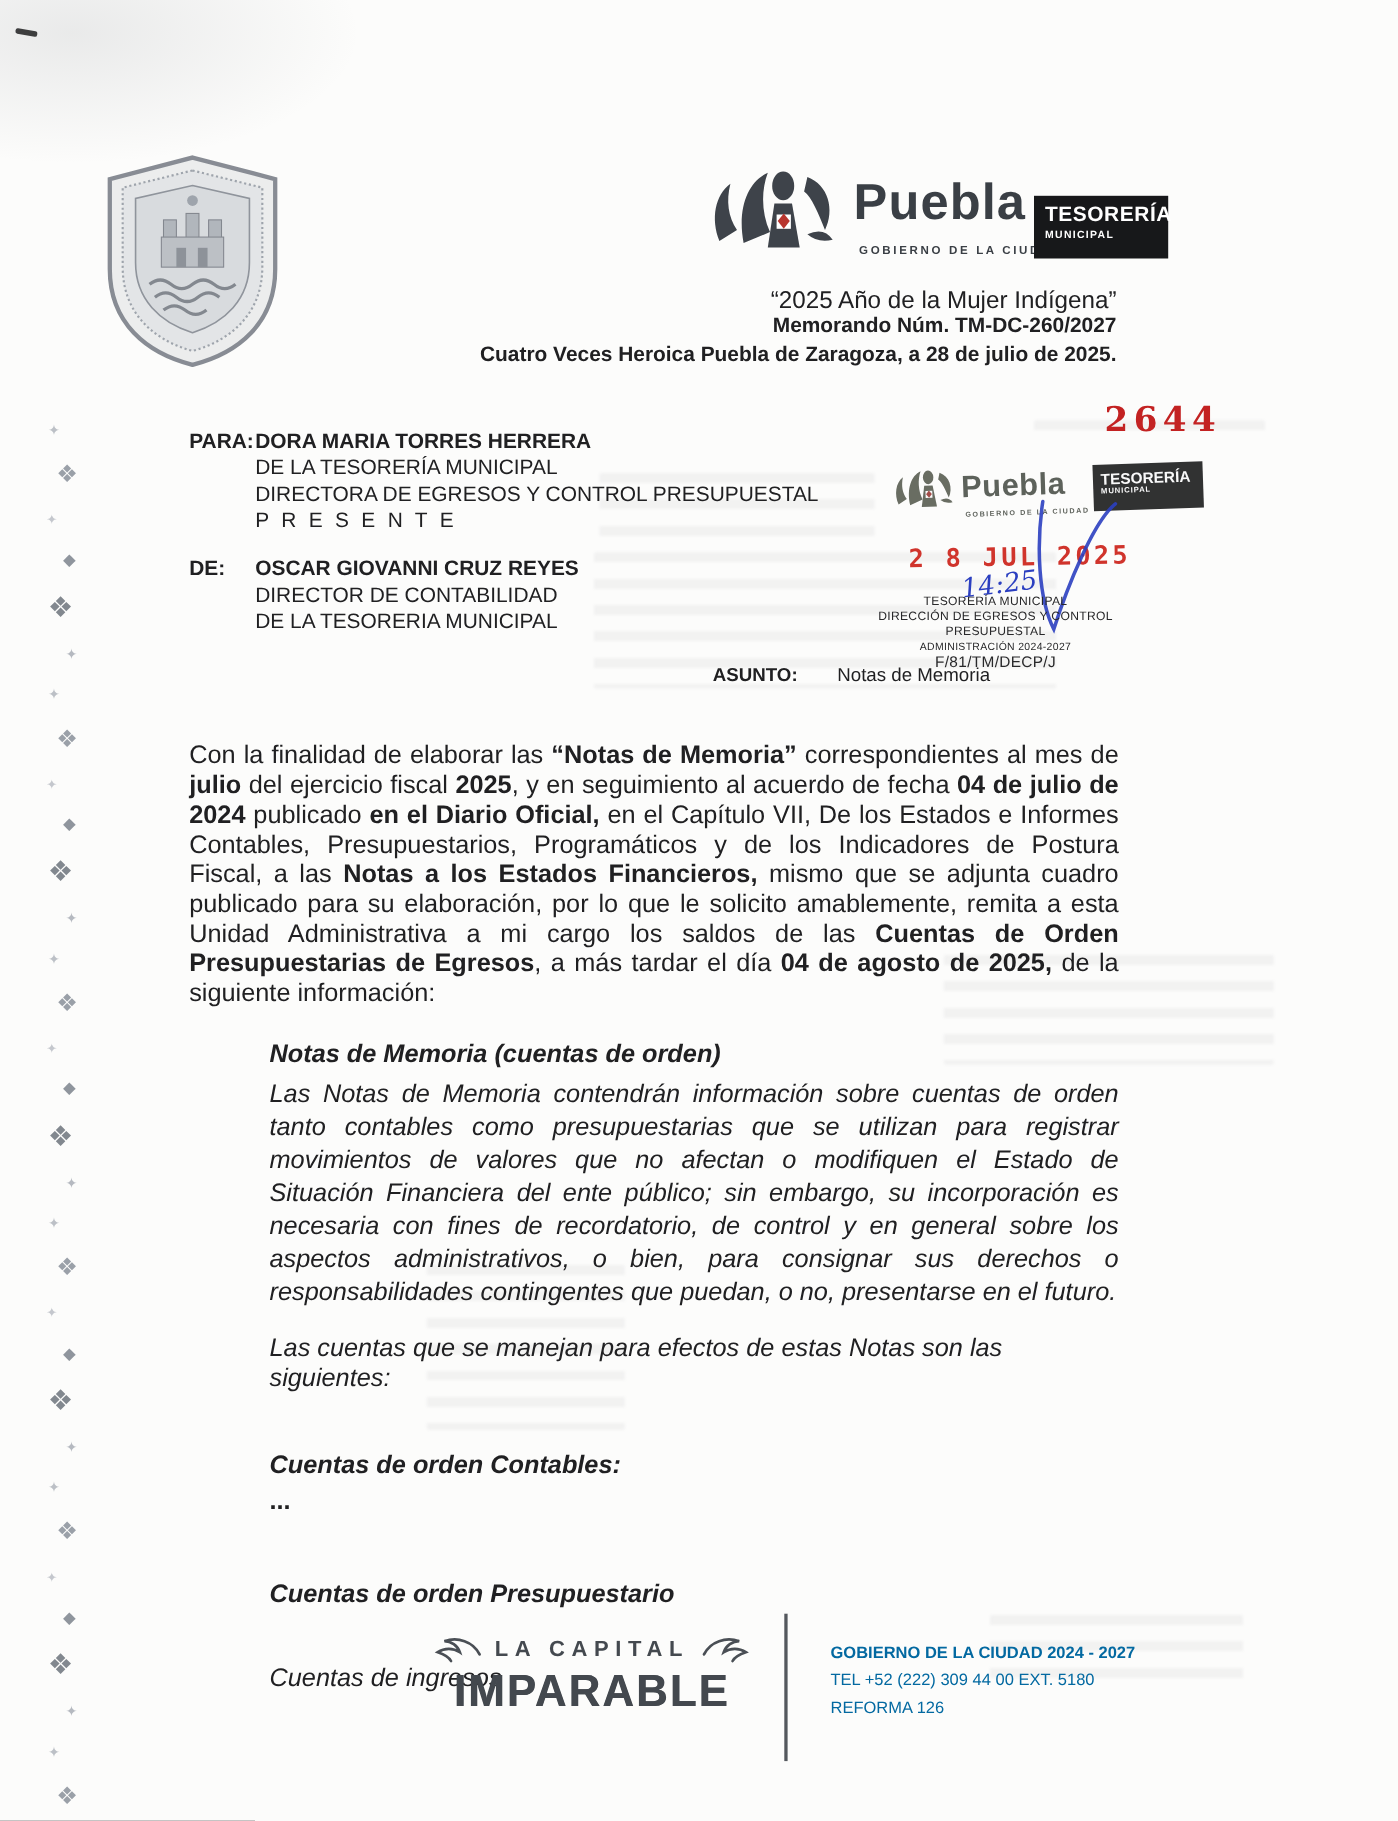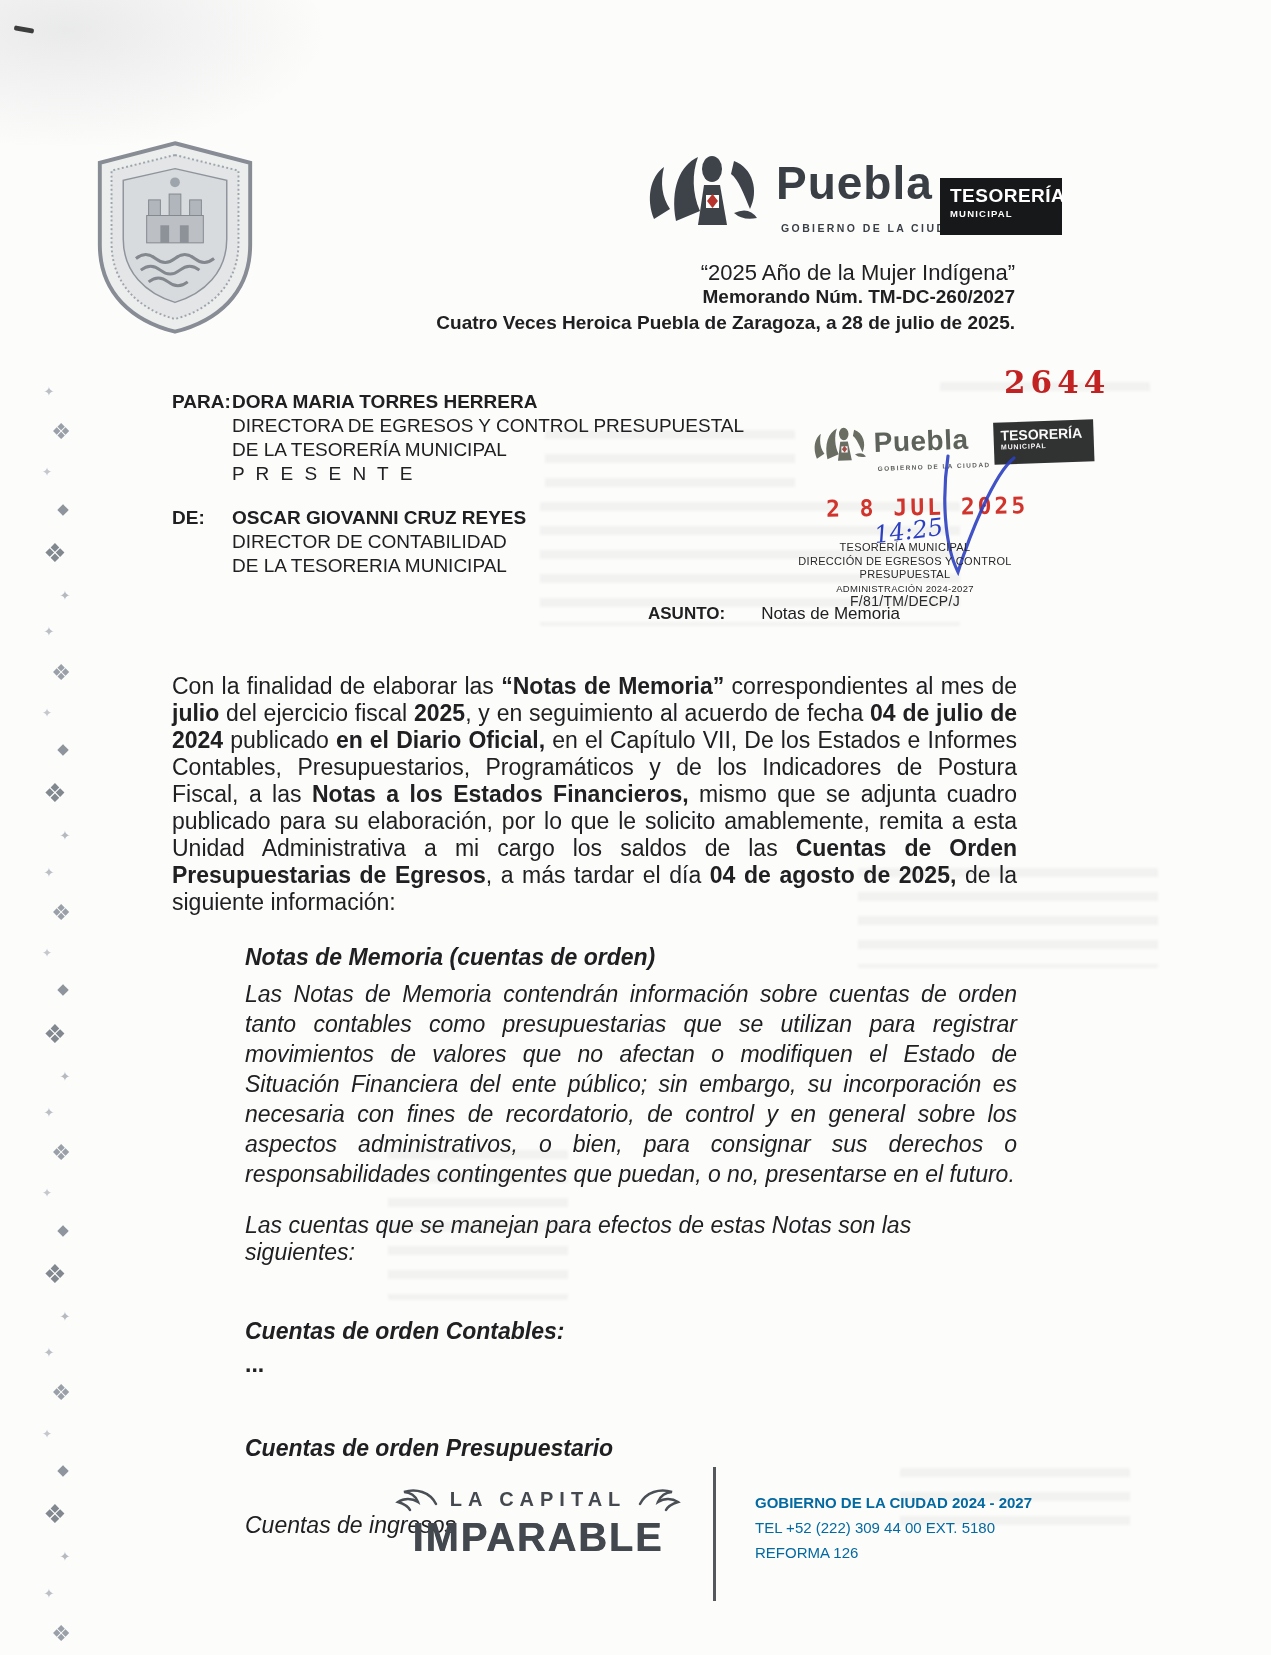--- a/index.html
+++ b/index.html
@@ -200,22 +200,22 @@
 
   <div class="quote">“2025 Año de la Mujer Indígena”</div>
   <div class="memo-num">Memorando Núm. TM-DC-260/2027</div>
   <div class="place-date">Cuatro Veces Heroica Puebla de Zaragoza, a 28 de julio de 2025.</div>
   <div class="folio">2644</div>
 
   <div class="addr addr-para">
     <div class="row1">
       <span class="lbl">PARA:</span><span class="nm">DORA MARIA TORRES HERRERA</span>
     </div>
+    <div class="ln">DE LA TESORERÍA MUNICIPAL</div>
     <div class="ln">DIRECTORA DE EGRESOS Y CONTROL PRESUPUESTAL</div>
-    <div class="ln">DE LA TESORERÍA MUNICIPAL</div>
     <div class="presente">P R E S E N T E</div>
   </div>
 
   <div class="stamp-logo">
     <div class="icon">
       <svg viewBox="0 0 130 95" width="62" height="46">
         <path d="M14 70 C6 50 10 28 24 18 C20 34 22 48 30 60 Z" fill="#5a6051"></path>
         <path d="M36 72 C30 40 40 16 58 8 C52 24 52 44 60 62 Z" fill="#5a6051"></path>
         <ellipse cx="72" cy="20" rx="10" ry="13" fill="#5a6051"></ellipse>
         <path d="M64 36 L80 36 L87 76 L58 76 Z" fill="#5a6051"></path>

